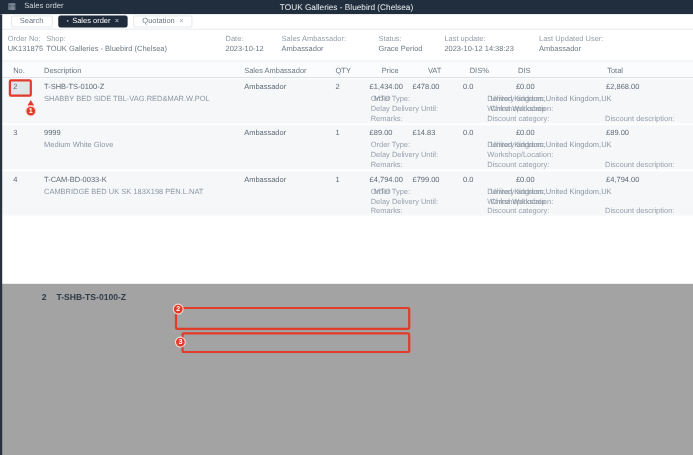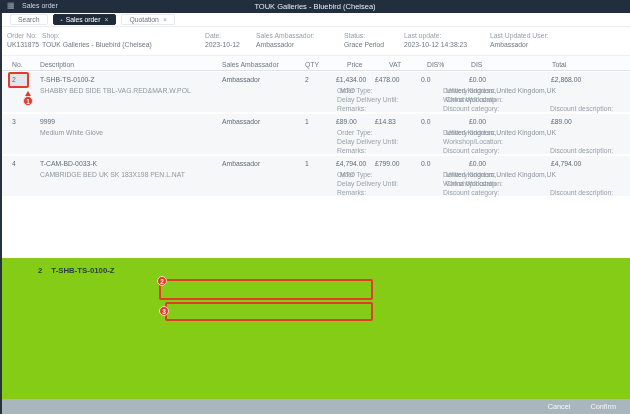--- a/index.html
+++ b/index.html
@@ -44,21 +44,21 @@
   .nosel { position:absolute; left:8px; top:1px; width:21px; height:15px; background:#e1e5e9; }
 
   
   .x-no{left:12px;} .x-desc{left:40px;} .x-amb{left:222px;} .x-qty{left:305px;}
   .x-price{left:336px;} .x-vat{left:375px;} .x-disp{left:421px;} .x-dis{left:469px;} .x-total{left:551px;}
   .h-price{left:347px;} .h-vat{left:389px;} .h-disp{left:427px;} .h-dis{left:471px;} .h-total{left:552px;}
   .d-r1{top:15px;} .d-r2{top:24px;} .d-r3{top:33px;}
   .d-c1{left:337px;} .d-c2{left:443px;} .d-c3{left:550px;}
 
   
-  .panel { position:absolute; top:258px; left:0; right:0; bottom:0; background:#84cc16; z-index:2; }
+  .panel { position:absolute; top:258px; left:0; right:0; bottom:0; background:#a3a3a3; z-index:2; }
   .panel .item { position:absolute; left:38px; top:8px; font-size:7.8px; font-weight:bold; color:#2f3b46; white-space:nowrap; }
   .panel .item .ino { margin-right:9px; }
   .pfooter { position:absolute; left:0; right:0; bottom:0; height:15px; background:#a9b6be; display:flex; justify-content:flex-end; align-items:center; gap:20px; padding-right:14px; }
   .pfooter .fbtn { color:#f4f7f9; font-size:7.3px; cursor:pointer; background:none; border:none; font-family:"Liberation Sans",sans-serif; }
 
   
   .ann-box { position:absolute; border:2px solid #e23b2a; border-radius:2px; z-index:6; pointer-events:none; }
   .ann-num { position:absolute; width:10px; height:10px; background:#e23b2a; border:1px solid #f7d9d4; border-radius:50%; color:#fff; font-size:6.5px; font-weight:bold; text-align:center; line-height:9px; z-index:7; pointer-events:none; }
   .ann-arrow { position:absolute; width:0; height:0; border-left:3px solid transparent; border-right:3px solid transparent; border-bottom:5px solid #e23b2a; z-index:7; }
   #ab1 { left:8px; top:72px; width:21px; height:16px; }
@@ -246,24 +246,20 @@
         <span class="dl">Discount description:</span>
       </span>
   </div>
 </div>
 
 <div class="panel">
   <div class="item">
     <span class="ino">2</span><span>T-SHB-TS-0100-Z</span>
   </div>
 
-  <div class="pfooter">
-    <button class="fbtn">Cancel</button>
-    <button class="fbtn">Confirm</button>
-  </div>
 </div>
 
 <div class="ann-box" id="ab1"></div>
 <div class="ann-arrow" id="ar1"></div>
 <div class="ann-num" id="an1">1</div>
 <div class="ann-box" id="ab2"></div>
 <div class="ann-num" id="an2">2</div>
 <div class="ann-box" id="ab3"></div>
 <div class="ann-num" id="an3">3</div>
 

